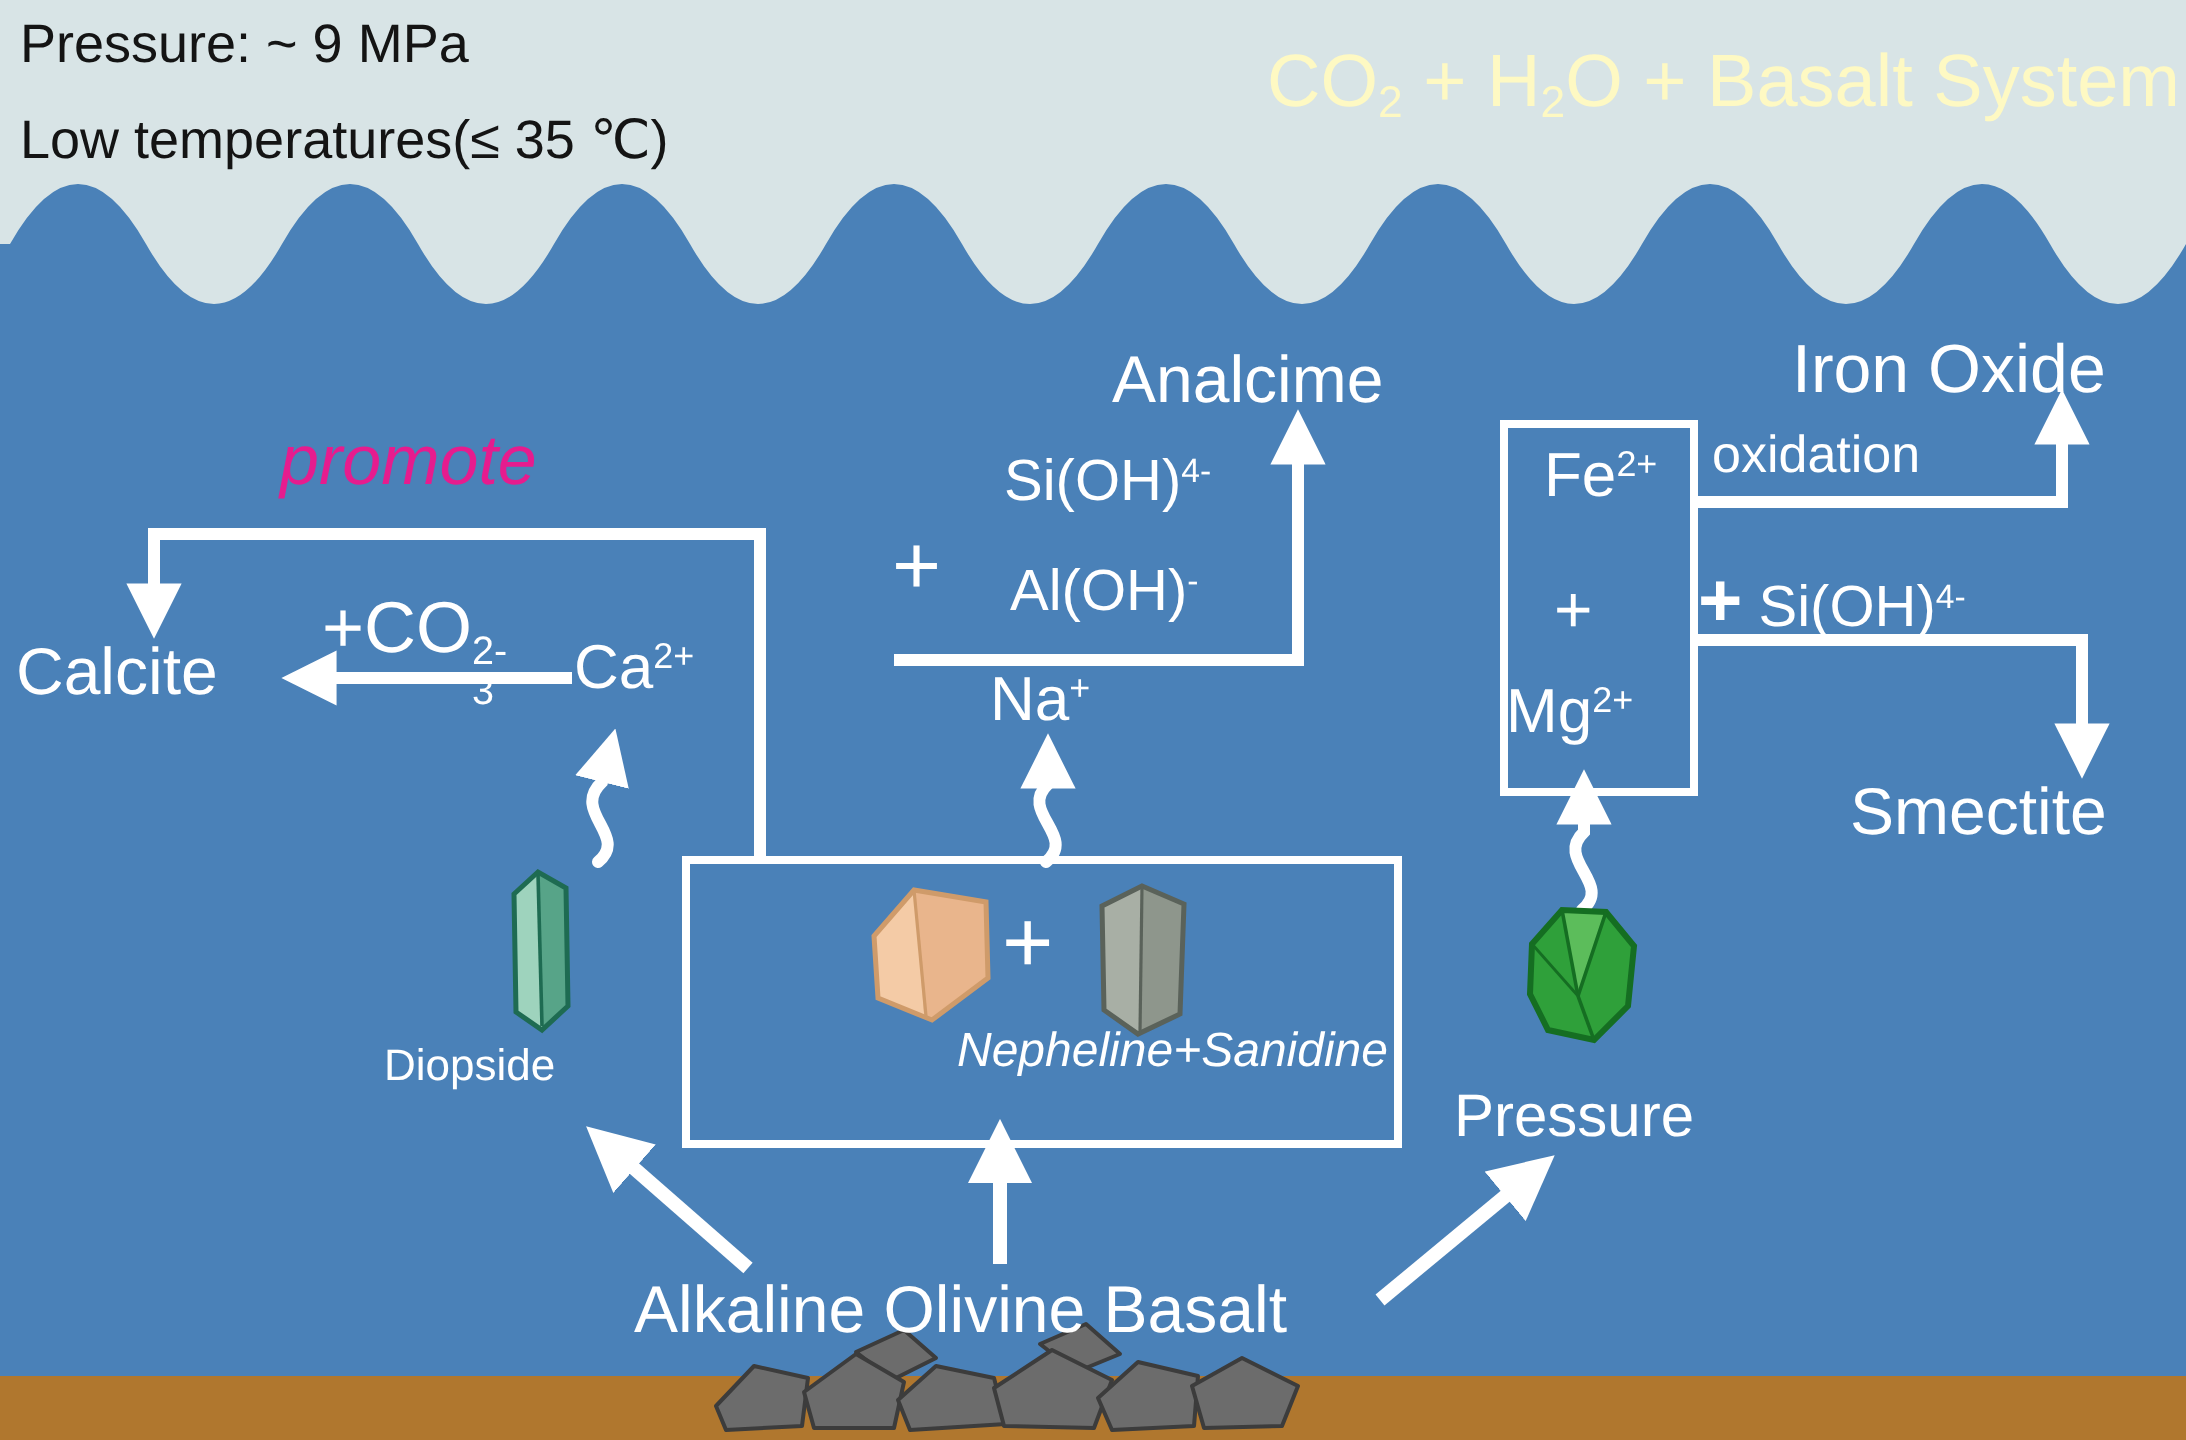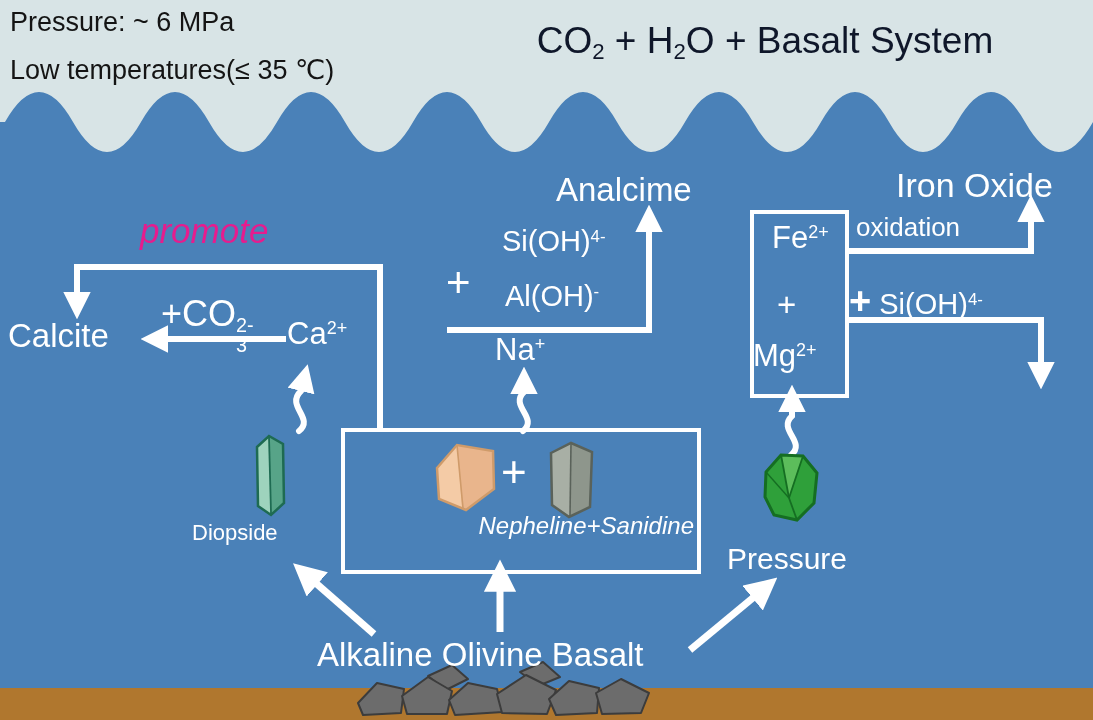--- a/index.html
+++ b/index.html
@@ -13,21 +13,21 @@
   .dark{color:#141414;}
   .sp{font-size:0.58em;vertical-align:0.55em;}
   .tsub{font-size:0.6em;vertical-align:-0.25em;}
   .stack{display:inline-flex;flex-direction:column;align-items:flex-start;
          font-size:0.55em;line-height:1.0;vertical-align:-0.30em;}
   .box{position:absolute;border:4px solid #ffffff;}
   .bigplus{font-size:38px;font-weight:bold;}
 
   #pressure{left:10px;top:8px;font-size:27px;}
   #temperature{left:10px;top:56px;font-size:27px;}
-  #title{left:440px;top:20px;width:650px;text-align:center;font-size:37px;color:#0f172a;position:absolute;white-space:nowrap;}
+  #title{left:440px;top:20px;width:650px;text-align:right;font-size:37px;color:#fef9c3;position:absolute;white-space:nowrap;}
   #promote{left:140px;top:212px;font-size:35px;font-style:italic;color:#e61c8e;}
   #analcime{left:556px;top:172px;font-size:33px;}
   #iron-oxide{left:896px;top:167px;font-size:34px;}
   #oxidation{left:856px;top:213px;font-size:26px;}
   #calcite{left:8px;top:318px;font-size:33px;}
   #co3{left:161px;top:294px;font-size:36px;}
   #ca{left:287px;top:317px;font-size:31px;}
   #plus-an{left:446px;top:260px;font-size:42px;}
   #si-oh{left:502px;top:226px;font-size:29px;}
   #al-oh{left:505px;top:281px;font-size:29px;}
@@ -120,21 +120,21 @@
       <polygon points="766,472 781,455 803,456 817,473 814,503 797,520 774,515 765,497" fill="#2fa03a"></polygon>
       <polygon points="781,455 803,456 789,498" fill="#5cbd5b"></polygon>
       <polygon points="766,472 781,455 803,456 817,473 814,503 797,520 774,515 765,497" fill="none" stroke="#156e22" stroke-width="3"></polygon>
       <line x1="781" y1="455" x2="789" y2="498" stroke="#156e22" stroke-width="1.8"></line>
       <line x1="803" y1="456" x2="789" y2="498" stroke="#156e22" stroke-width="1.8"></line>
       <line x1="789" y1="498" x2="797" y2="520" stroke="#156e22" stroke-width="1.8"></line>
       <line x1="766" y1="472" x2="789" y2="498" stroke="#156e22" stroke-width="1.4"></line>
     </g>
   </svg>
 
-  <div class="t dark" id="pressure">Pressure: ~ 6 MPa</div>
+  <div class="t dark" id="pressure">Pressure: ~ 9 MPa</div>
   <div class="t dark" id="temperature">Low temperatures(≤ 35 ℃)</div>
   <div id="title">
     <span>CO</span><span class="tsub">2</span><span> + H</span><span class="tsub">2</span><span>O + Basalt System</span>
   </div>
 
   <div class="t" id="promote">promote</div>
 
   <div class="t" id="calcite">Calcite</div>
 
   <div class="t" id="co3">
@@ -173,20 +173,21 @@
   </div>
   <div class="t" id="plus-femg">+</div>
   <div class="t" id="mg">
     <span>Mg</span><span class="sp">2+</span>
   </div>
 
   <div class="t" id="plus-si">
     <span class="bigplus">+</span><span> Si(OH)</span><span class="sp">4-</span>
   </div>
 
+  <div class="t" id="smectite">Smectite</div>
 
   <div class="box" id="neph-box"></div>
   <div class="t" id="plus-crystals">+</div>
   <div class="t" id="neph-san-label">Nepheline+Sanidine</div>
   <div class="t" id="diopside-label">Diopside</div>
   <div class="t" id="olivine-label">Pressure</div>
   <div class="t" id="basalt-label">Alkaline Olivine Basalt</div>
 
 </div>
 

